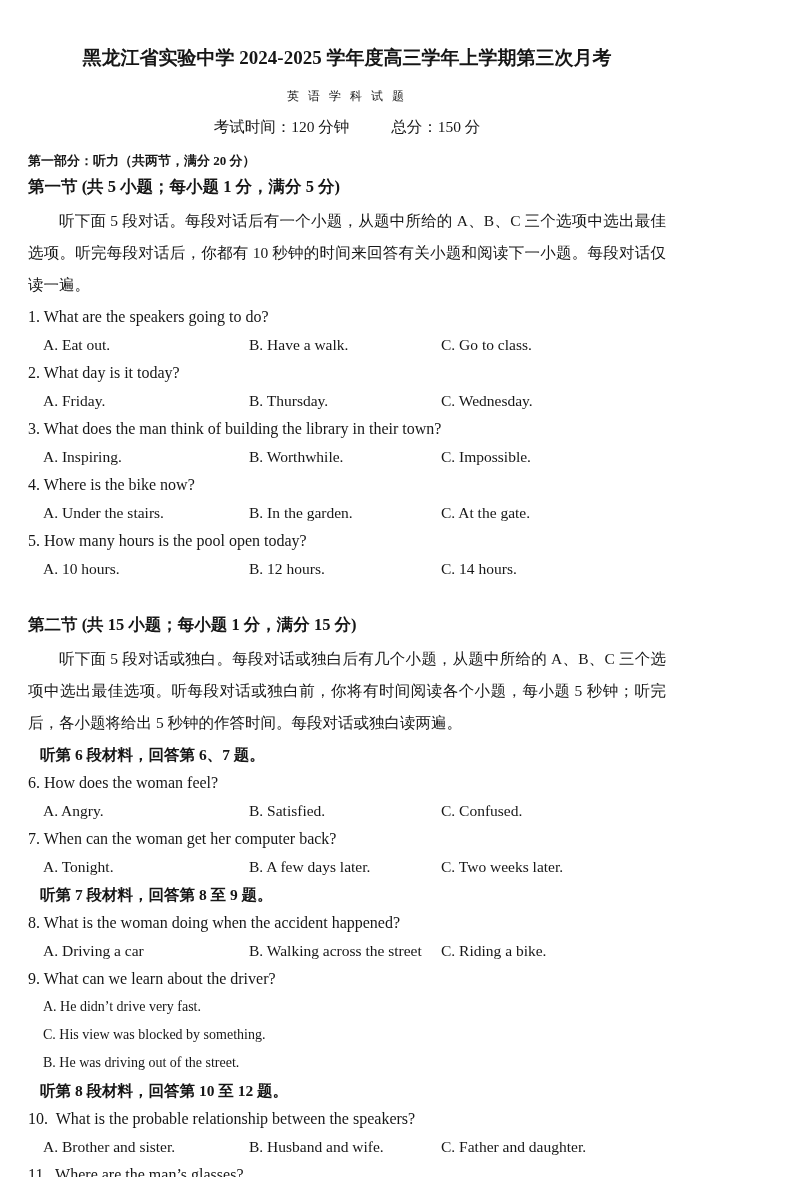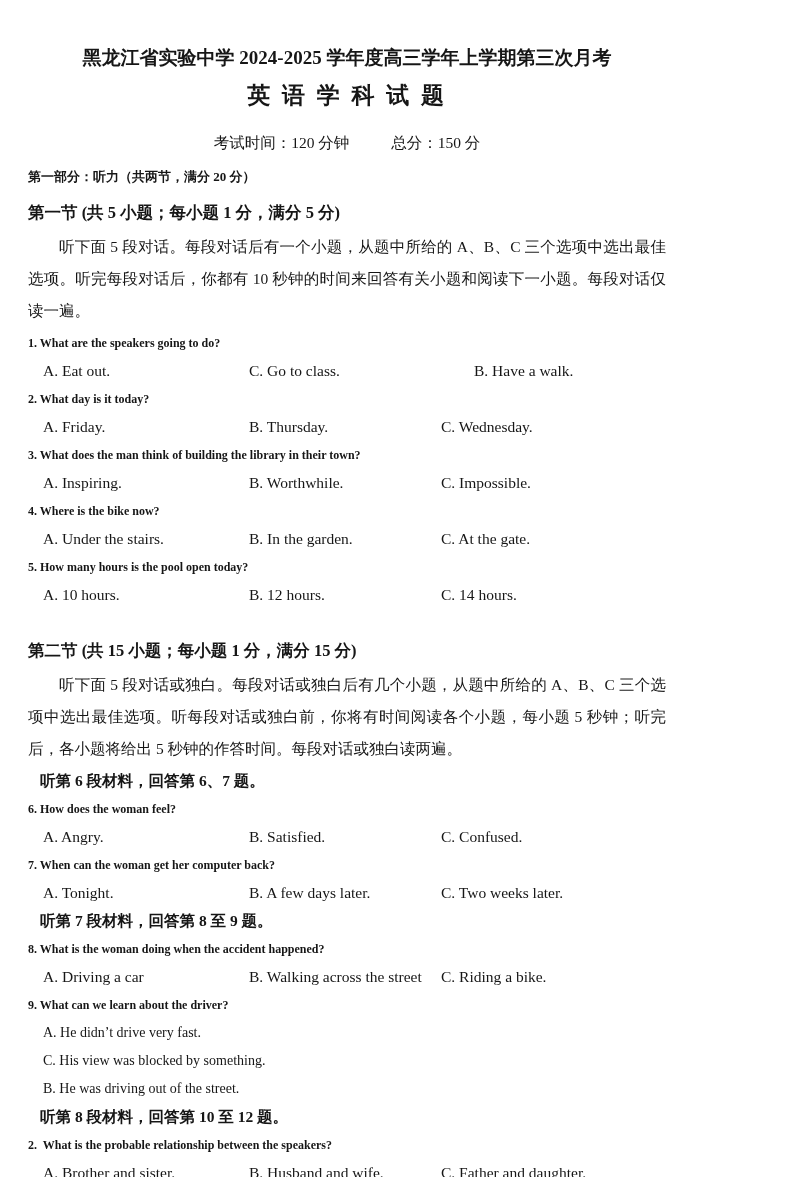--- a/index.html
+++ b/index.html
@@ -10,37 +10,37 @@
     font-family: "Liberation Serif", "DejaVu Serif", serif;
     overflow: hidden;
   }
   .page { padding: 45px 28px 0 28px; box-sizing: border-box; width: 694px; }
 
   .title {
     text-align: center; font-size: 19px; font-weight: bold;
     line-height: 26px; white-space: nowrap;
   }
   .subtitle {
-    text-align: center; font-size: 23px; font-weight: bold;
+    text-align: center; font-size: 12px; font-weight: normal;
     line-height: 24px; margin-top: 13px; letter-spacing: 3px;
   }
-  .examinfo { text-align: center; font-size: 15.5px; line-height: 22px; margin-top: 24px; }
+  .examinfo { text-align: center; font-size: 15.5px; line-height: 22px; margin-top: 8px; }
   .examinfo .total { margin-left: 38px; }
 
   .part-heading { font-size: 13px; font-weight: bold; line-height: 24px; margin-top: 11px; }
-  .sec-heading  { font-size: 16.5px; font-weight: bold; line-height: 24px; margin-top: 12px; }
+  .sec-heading  { font-size: 16.5px; font-weight: bold; line-height: 24px; margin-top: 2px; }
   .gap-above    { margin-top: 30px; }
 
   .para {
     margin: 6px 0 0 0; font-size: 15.5px; line-height: 32px;
     text-align: justify; text-indent: 2em;
   }
 
   .qblock { margin-top: 2px; }
-  .qline   { font-size: 12px; line-height: 28px; white-space: pre-wrap; font-weight: bold; }
+  .qline   { font-size: 16px; line-height: 28px; white-space: pre-wrap; }
   .optrow  { display: flex; font-size: 15.5px; line-height: 28px; padding-left: 15px; }
   .opt     { white-space: nowrap; }
   .opt-a   { width: 206px; }
   .opt-b   { width: 192px; }
   .opt-c   { flex: 1; }
   .optline { font-size: 14px; line-height: 28px; padding-left: 15px; }
   .material{ font-size: 15.5px; font-weight: bold; line-height: 28px; padding-left: 12px; }
 </style>
 </head>
 <body>
@@ -55,22 +55,22 @@
   </div>
 
   <div class="part-heading">第一部分：听力（共两节，满分 20 分）</div>
   <div class="sec-heading">第一节 (共 5 小题；每小题 1 分，满分 5 分)</div>
   <p class="para">听下面 5 段对话。每段对话后有一个小题，从题中所给的 A、B、C 三个选项中选出最佳选项。听完每段对话后，你都有 10 秒钟的时间来回答有关小题和阅读下一小题。每段对话仅读一遍。</p>
 
   <div class="qblock">
     <div class="qline">1. What are the speakers going to do?</div>
     <div class="optrow">
       <span class="opt opt-a">A. Eat out.</span>
+      <span class="opt opt-b">B. Have a walk.</span>
       <span class="opt opt-c">C. Go to class.</span>
-      <span class="opt opt-b">B. Have a walk.</span>
     </div>
 
     <div class="qline">2. What day is it today?</div>
     <div class="optrow">
       <span class="opt opt-a">A. Friday.</span>
       <span class="opt opt-b">B. Thursday.</span>
       <span class="opt opt-c">C. Wednesday.</span>
     </div>
 
     <div class="qline">3. What does the man think of building the library in their town?</div>
@@ -126,21 +126,21 @@
 
     <div class="qline">9. What can we learn about the driver?</div>
     <div>
       <div class="optline">A. He didn’t drive very fast.</div>
       <div class="optline">C. His view was blocked by something.</div>
       <div class="optline">B. He was driving out of the street.</div>
     </div>
 
     <div class="material">听第 8 段材料，回答第 10 至 12 题。</div>
 
-    <div class="qline">2.  What is the probable relationship between the speakers?</div>
+    <div class="qline">10.  What is the probable relationship between the speakers?</div>
     <div class="optrow">
       <span class="opt opt-a">A. Brother and sister.</span>
       <span class="opt opt-b">B. Husband and wife.</span>
       <span class="opt opt-c">C. Father and daughter.</span>
     </div>
 
     <div class="qline">11.  Where are the man’s glasses?</div>
   </div>
 
 </div>

